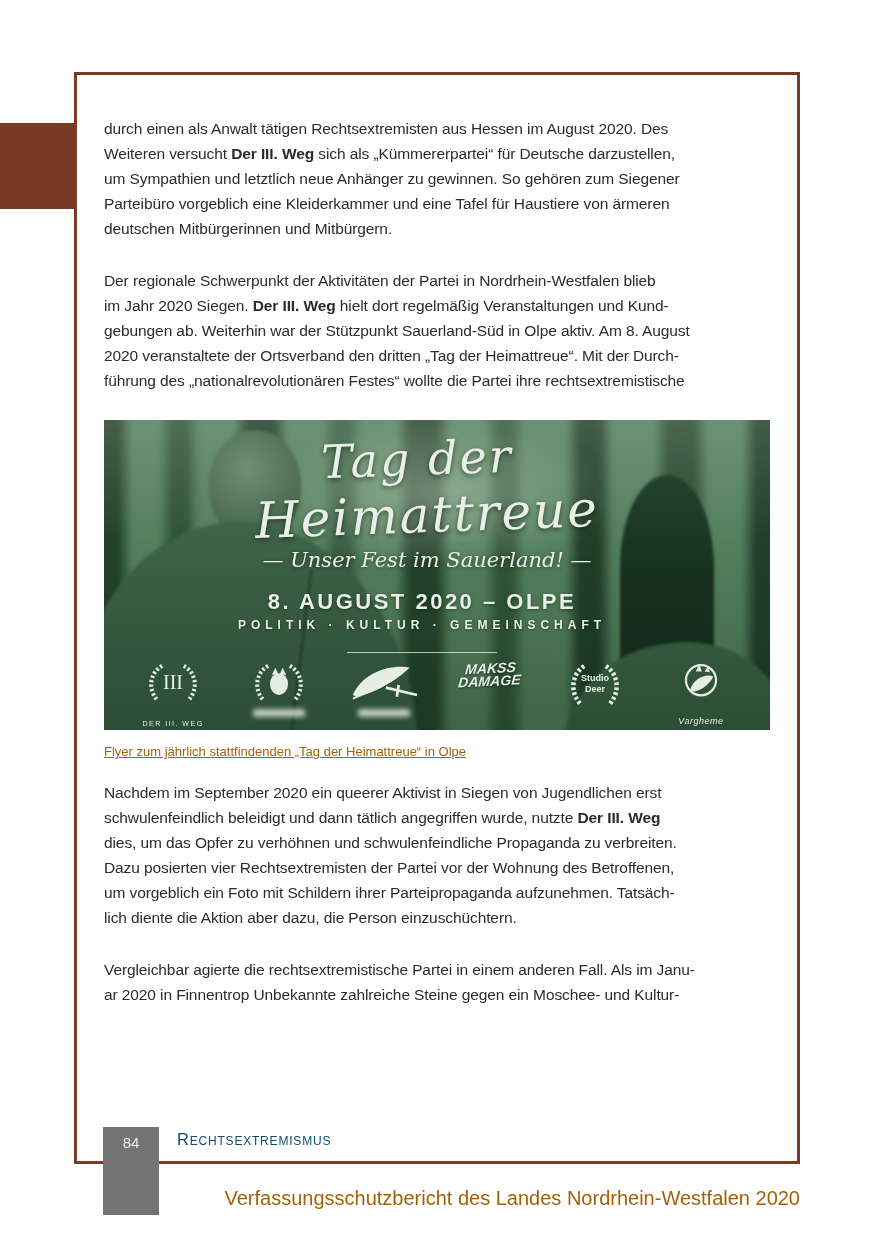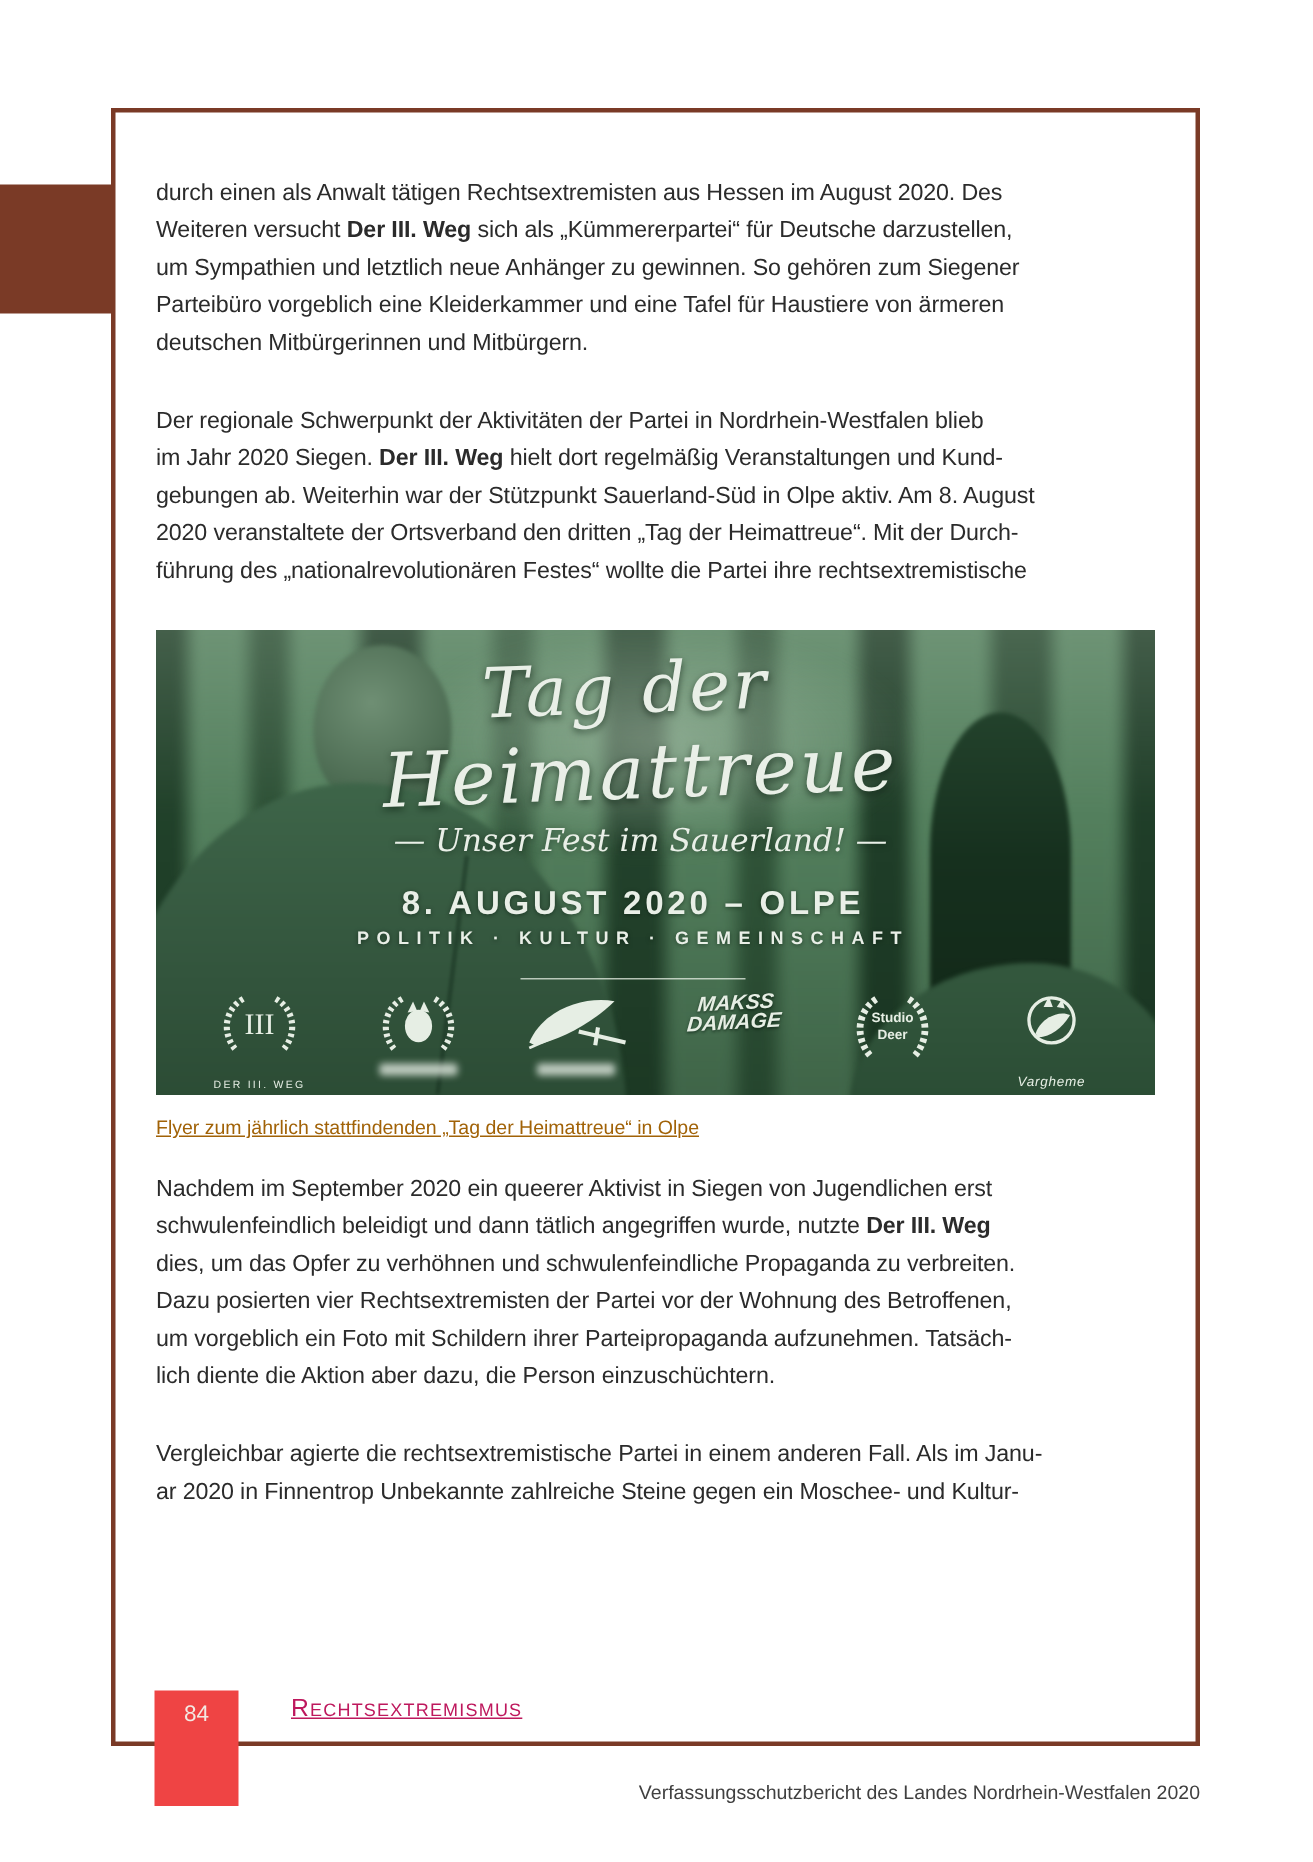--- a/index.html
+++ b/index.html
@@ -9,30 +9,30 @@
   }
   
   .page-frame{
     position:absolute;left:74px;top:72px;width:726px;height:1092px;
     border:3px solid #7a3a26;box-sizing:border-box;background:transparent;
   }
   .side-tab{
     position:absolute;left:0;top:123px;width:74px;height:86px;background:#7a3a26;
   }
   .page-num-box{
-    position:absolute;left:103px;top:1127px;width:56px;height:77px;background:#ef4444;
+    position:absolute;left:103px;top:1127px;width:56px;height:88px;background:#737373;
     color:#f3e9e2;font-size:15px;text-align:center;padding-top:7px;box-sizing:border-box;
     z-index:3;
   }
   .section-label{
-    position:absolute;left:194px;top:1130px;color:#be185d;font-size:16.5px;
-    font-variant:small-caps;letter-spacing:0.8px;z-index:3;text-decoration:underline;
+    position:absolute;left:177px;top:1130px;color:#0c4a6e;font-size:16.5px;
+    font-variant:small-caps;letter-spacing:0.8px;z-index:3;
   }
   .report-title{
-    position:absolute;right:75px;top:1187px;color:#404040;font-size:13px;z-index:3;
+    position:absolute;right:75px;top:1187px;color:#a16207;font-size:20px;z-index:3;
   }
   
   .content{
     position:absolute;left:104px;top:116px;width:666px;color:#2b2b2b;
   }
   .content p{
     margin:0 0 27px 0;font-size:15.5px;line-height:25px;letter-spacing:-0.1px;
     white-space:pre-line;
   }
   .content p b{font-weight:bold;}

